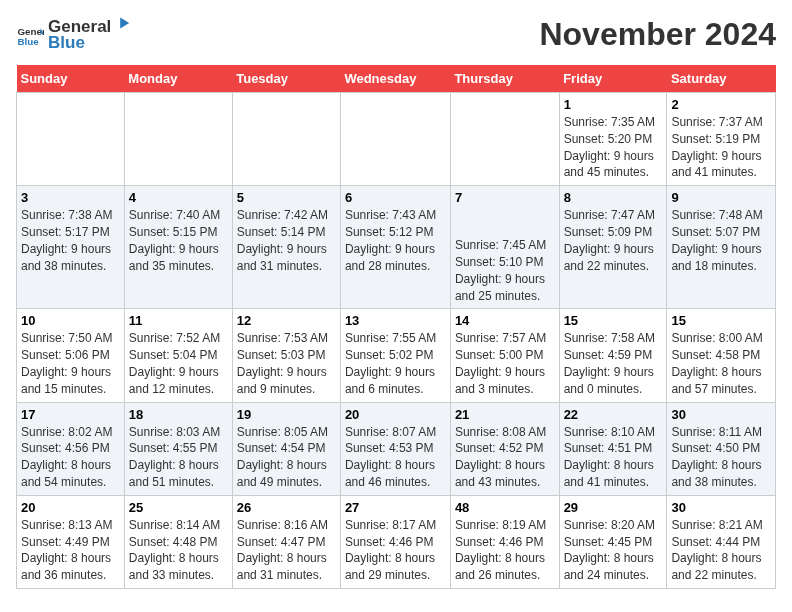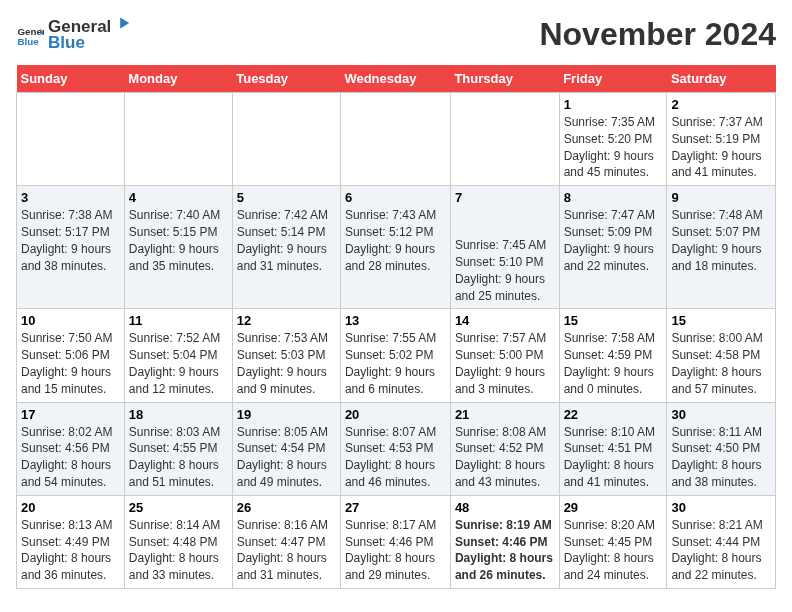--- a/index.html
+++ b/index.html
@@ -286,21 +286,21 @@
 Daylight: 8 hours and 31 minutes.</div>
         </td>
         <td>
           <span class="day-number">27</span>
           <div class="day-info" style="white-space: pre-line;">Sunrise: 8:17 AM
 Sunset: 4:46 PM
 Daylight: 8 hours and 29 minutes.</div>
         </td>
         <td>
           <span class="day-number">48</span>
-          <div class="day-info" style="white-space: pre-line; font-weight: bold;">Sunrise: 8:19 AM
+          <div class="day-info" style="white-space: pre-line;">Sunrise: 8:19 AM
 Sunset: 4:46 PM
 Daylight: 8 hours and 26 minutes.</div>
         </td>
         <td>
           <span class="day-number">29</span>
           <div class="day-info" style="white-space: pre-line;">Sunrise: 8:20 AM
 Sunset: 4:45 PM
 Daylight: 8 hours and 24 minutes.</div>
         </td>
         <td>

